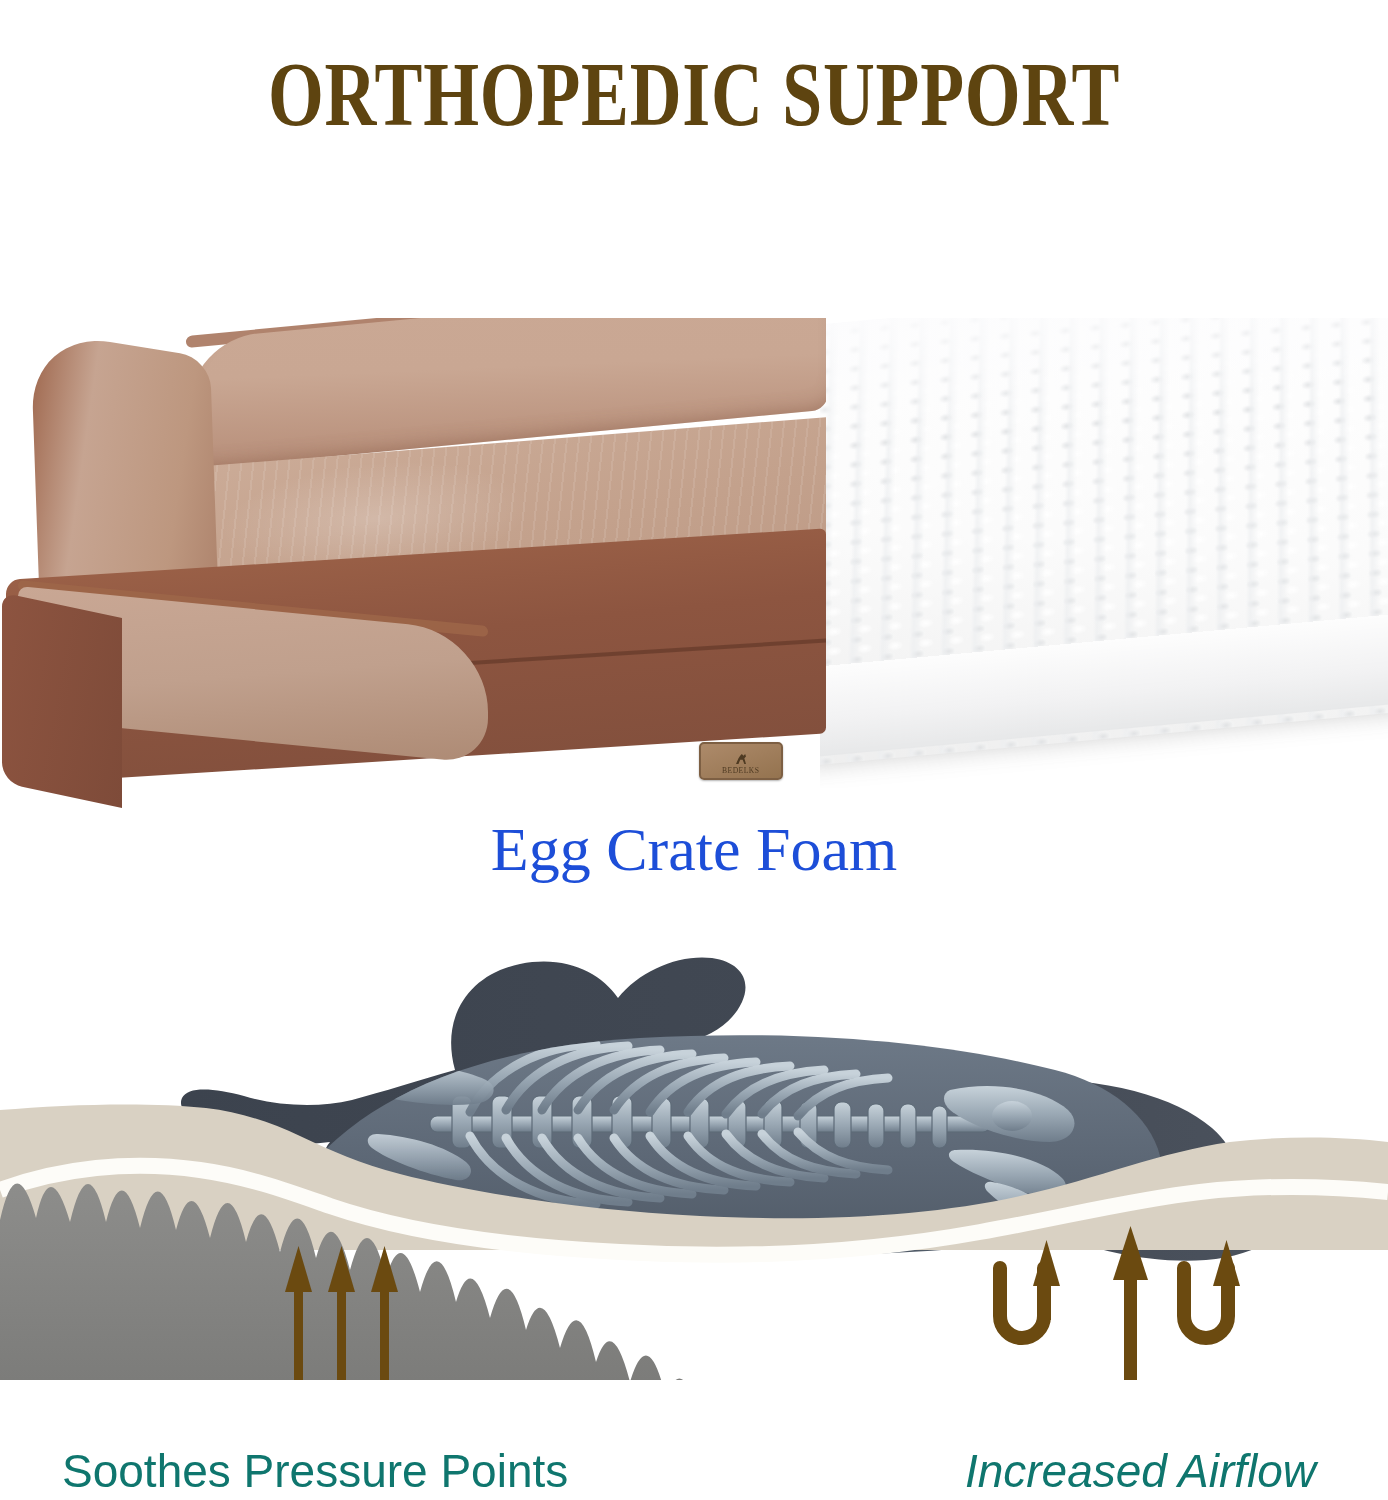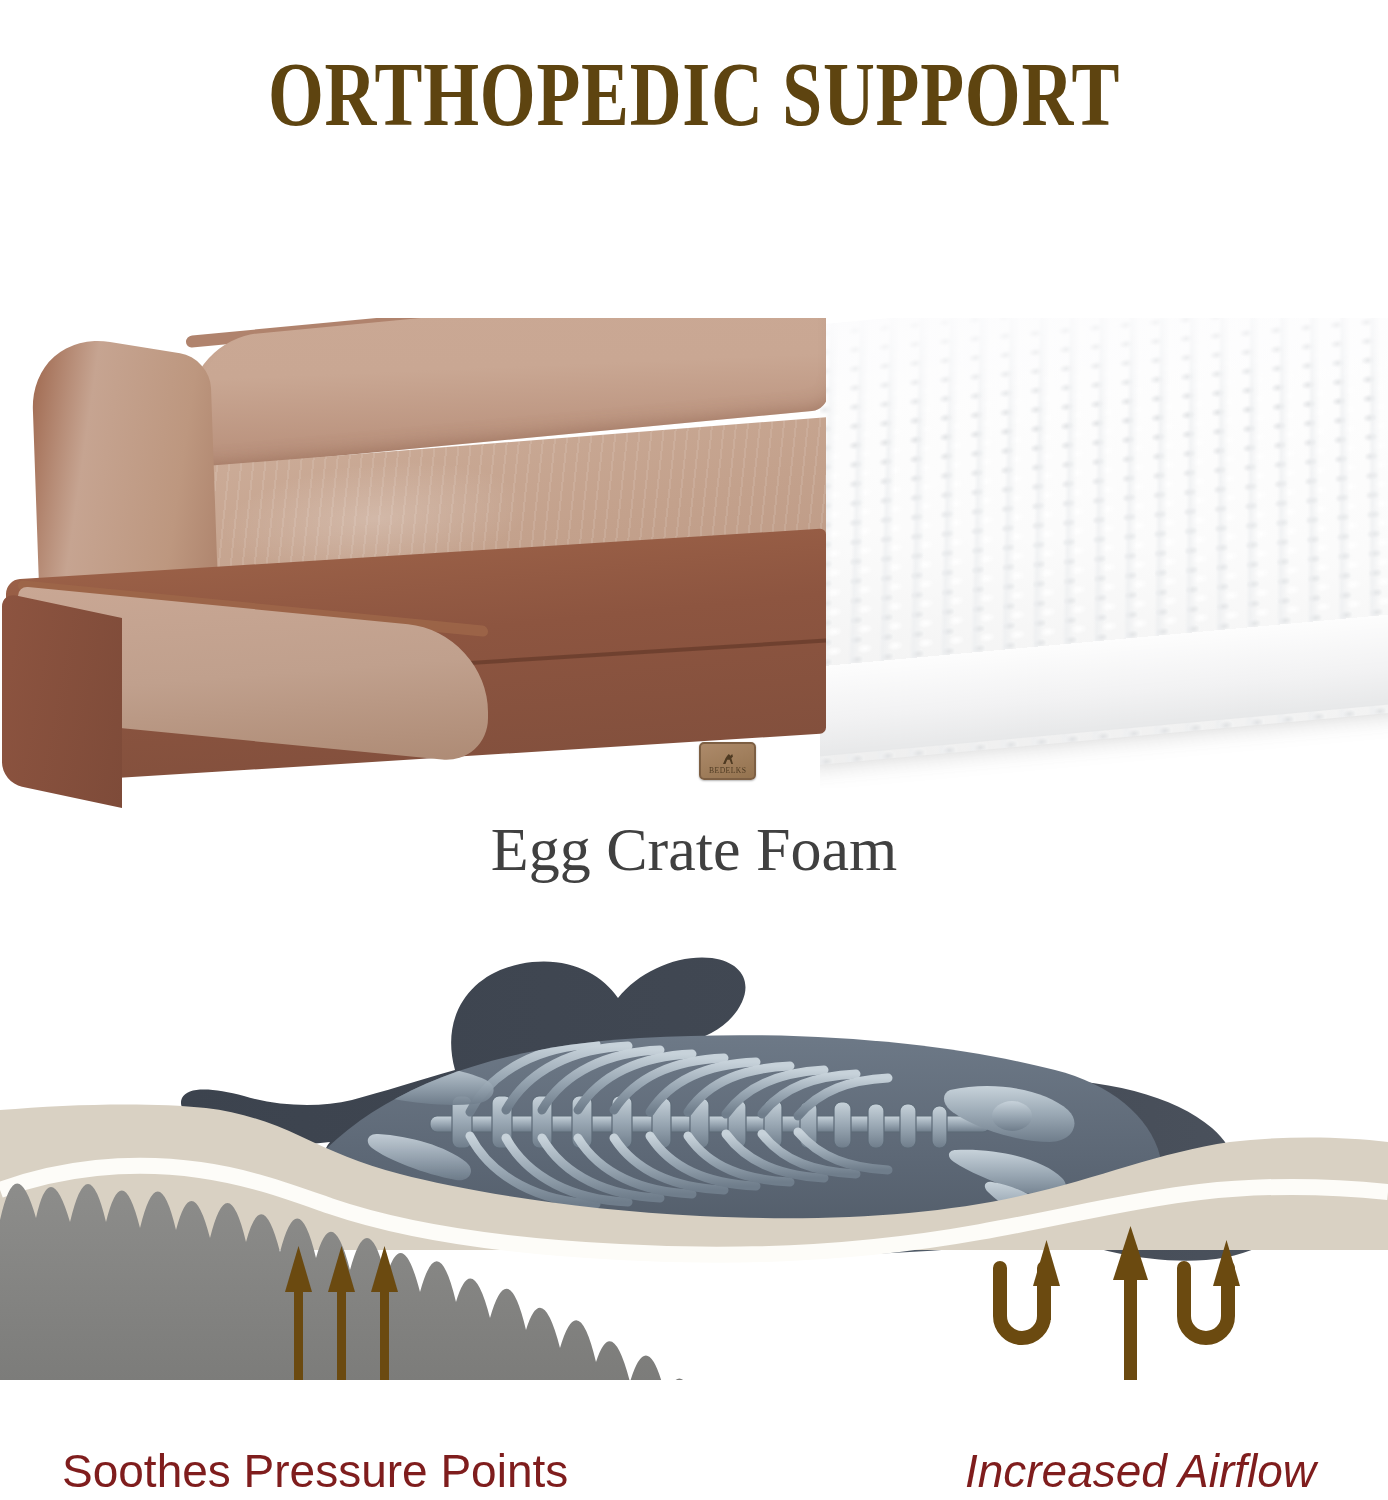--- a/index.html
+++ b/index.html
@@ -223,21 +223,21 @@
     background: linear-gradient(100deg, #8d5440 0%, #7e4b39 100%);
     border-radius: 14px 0 0 20px;
     transform: skewY(12deg);
     transform-origin: 100% 0;
   }
   
   .brand-tag {
     position: absolute;
     left: 699px;
     top: 742px;
-    width: 57px;
+    width: 84px;
     height: 38px;
     background: linear-gradient(160deg, #ad8a6a, #94734f);
     border: 2px solid #7d5f43;
     border-radius: 5px;
     box-shadow: 0 1px 2px rgba(0,0,0,.3);
     display: flex;
     flex-direction: column;
     align-items: center;
     justify-content: flex-end;
     padding-bottom: 3px;
@@ -260,42 +260,42 @@
   
   #caption-foam {
     position: absolute;
     top: 818px;
     left: 0;
     width: 1388px;
     text-align: center;
     font-family: "Liberation Serif", serif;
     font-size: 62px;
     line-height: 1;
-    color: #404040;
+    color: #1d4ed8;
     white-space: nowrap;
   }
 
   
   #cutaway {
     position: absolute;
     left: 0;
     top: 920px;
     width: 1388px;
     height: 460px;
   }
   #cutaway svg { display: block; }
 
   
   .bottom-label {
     position: absolute;
     bottom: 6px;
     font-family: "Liberation Sans", sans-serif;
     font-size: 46px;
     line-height: 1;
-    color: #7f1d1d;
+    color: #0f766e;
     white-space: nowrap;
   }
   #label-pressure { left: 62px; }
   #label-airflow  { right: 72px; font-style: italic; }
 </style>
 </head>
 <body>
 
 <div id="title">ORTHOPEDIC SUPPORT</div>
 

